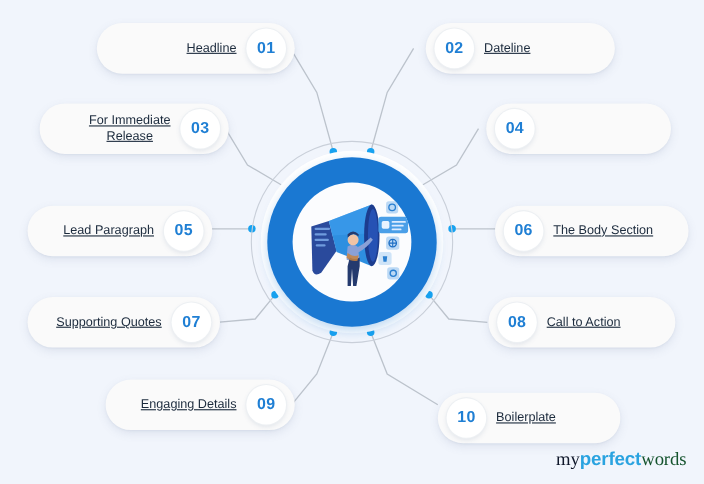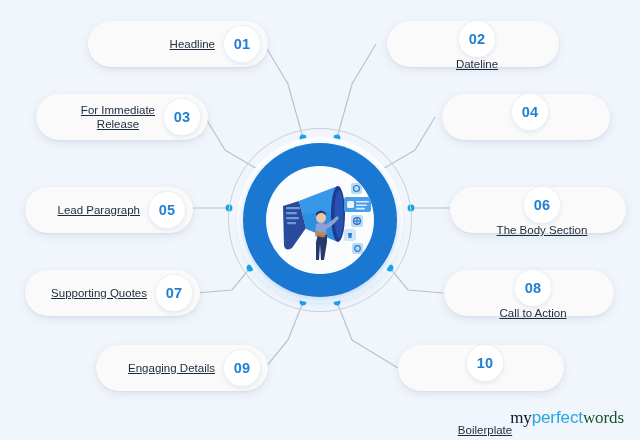--- a/index.html
+++ b/index.html
@@ -82,21 +82,21 @@
     position: absolute;
     display: flex;
     align-items: center;
     height: 46px;
     border-radius: 23px;
     background: #fafafa;
     box-shadow: 0 3px 9px rgba(90,110,150,0.13), 0 1px 2px rgba(90,110,150,0.08);
     box-sizing: border-box;
   }
   .pill.left  { flex-direction: row; justify-content: flex-end; padding-right: 8px; }
-  .pill.right { flex-direction: column; justify-content: flex-start; padding-left: 8px; }
+  .pill.right { flex-direction: row; justify-content: flex-start; padding-left: 8px; }
 
   .pill-label {
     font-size: 11.5px;
     color: #1c2b3d;
     line-height: 1.25;
     white-space: pre-line;
     text-align: center;
     padding: 0 9px;
     text-decoration: underline;
   }
@@ -119,21 +119,21 @@
   
   #logo {
     position: absolute;
     right: 16px;
     bottom: 12px;
     font-size: 17px;
     letter-spacing: -0.1px;
     white-space: nowrap;
   }
   #logo .my    { color: #0f172a; font-family: "Liberation Serif", serif; }
-  #logo .pf    { color: #2aa3e0; font-weight: normal; }
+  #logo .pf    { color: #2aa3e0; font-weight: bold; }
   #logo .wd    { color: #14532d; font-family: "Liberation Serif", serif; }
 </style>
 </head>
 <body>
 
 <div id="stage">
 
   <svg id="connectors" viewBox="0 0 640 440" width="640" height="440">
       <path d="M303,138 L288,84 L264,44" fill="none" stroke="#bcc3cc" stroke-width="1.2"></path>
       <path d="M337,138 L352,84 L376,44" fill="none" stroke="#bcc3cc" stroke-width="1.2"></path>
@@ -229,21 +229,21 @@
         <div class="badge">07</div>
       </div>
       <div class="pill right" style="left: 444px; top: 270px; width: 170px;">
         <div class="badge">08</div>
         <div class="pill-label">Call to Action</div>
       </div>
       <div class="pill left" style="left: 96px; top: 345px; width: 172px;">
         <div class="pill-label">Engaging Details</div>
         <div class="badge">09</div>
       </div>
-      <div class="pill right" style="left: 398px; top: 345px; width: 166px; gap: 42px;">
+      <div class="pill right" style="left: 398px; top: 357px; width: 166px;">
         <div class="badge">10</div>
         <div class="pill-label">Boilerplate</div>
       </div>
     </div>
 
   <div id="logo">
     <span class="my">my</span><span class="pf">perfect</span><span class="wd">words</span>
   </div>
 
 </div>

